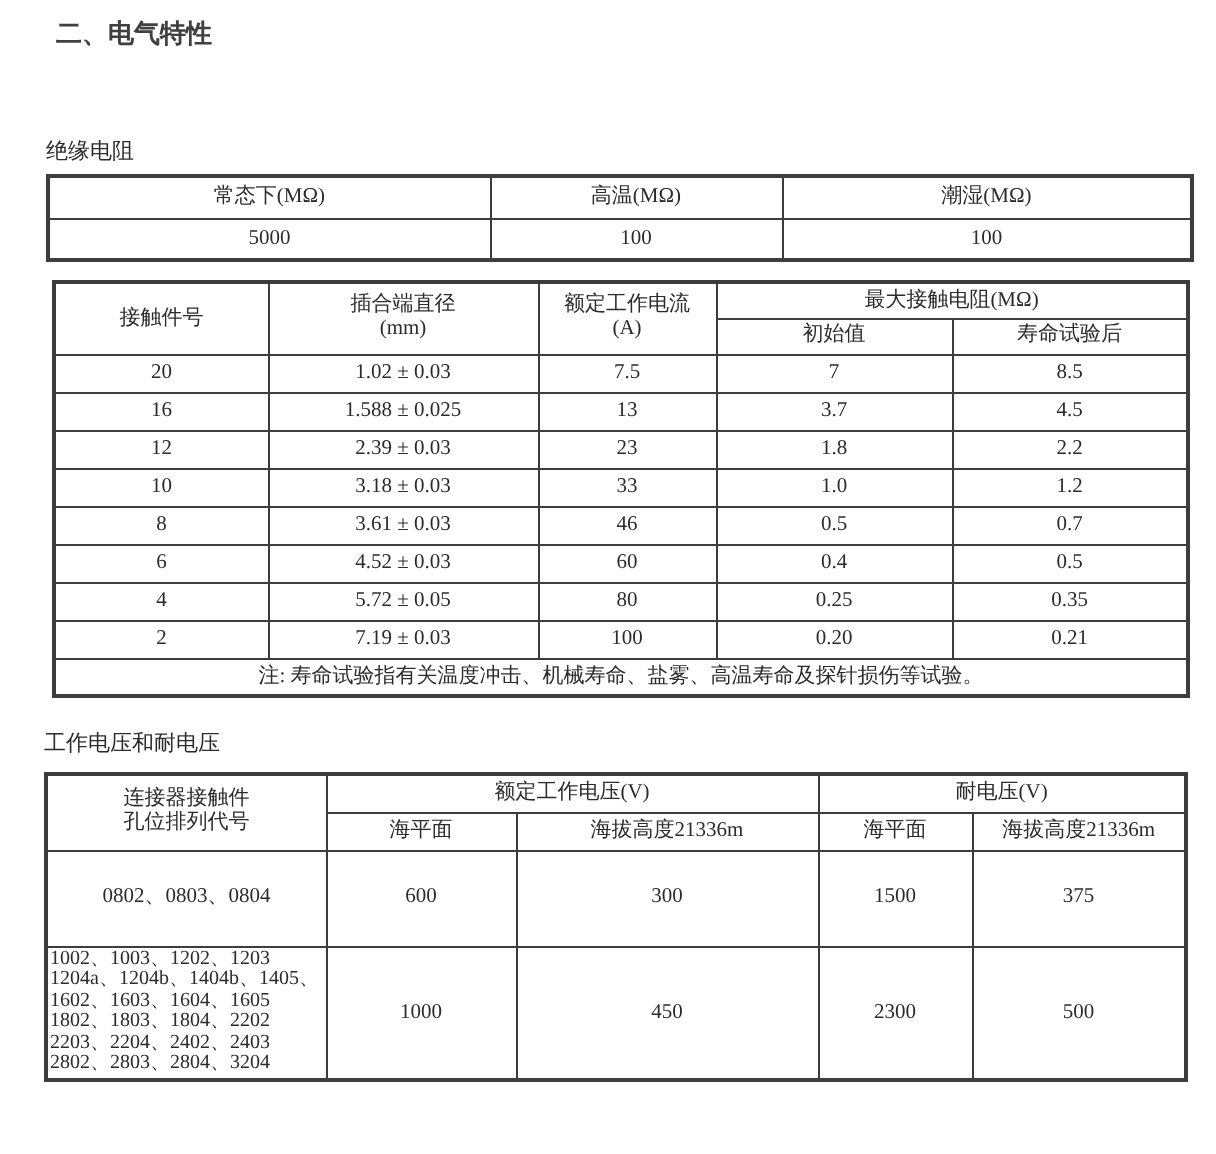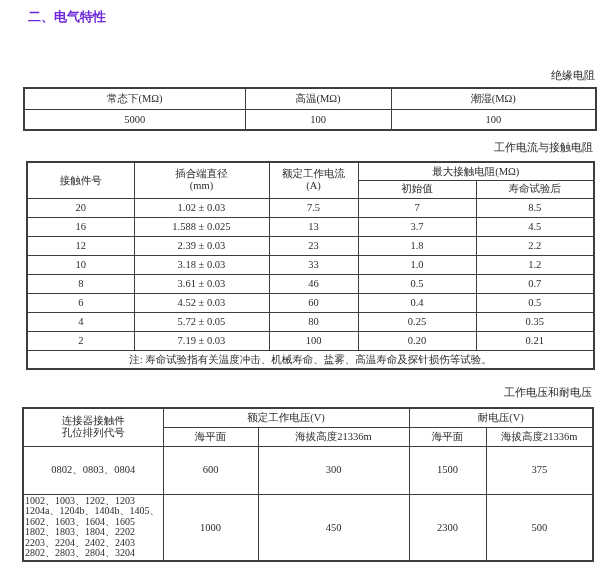--- a/index.html
+++ b/index.html
@@ -8,25 +8,25 @@
     background: #ffffff;
     color: #2b2b2b;
     font-family: "Liberation Serif", "DejaVu Serif", serif;
     overflow: hidden;
   }
   .page-heading {
     margin: 8px 0 0 28px;
     font-family: "Liberation Sans", "DejaVu Sans", sans-serif;
     font-weight: bold;
     font-size: 13px;
-    color: #6d28d9;
+    color: #404040;
   }
   .section { position: relative; }
   .sec-title {
-    text-align: right;
+    text-align: left;
     font-size: 11px;
     color: #2b2b2b;
   }
   table {
     border-collapse: collapse;
     table-layout: fixed;
     border: 2px solid #3d3d3d;
   }
   td, th {
     border: 1px solid #3d3d3d;
@@ -87,21 +87,20 @@
       <tr>
         <td>5000</td>
         <td>100</td>
         <td>100</td>
       </tr>
     </tbody>
   </table>
 </div>
 
 <div class="section t2-wrap">
-  <div class="sec-title">工作电流与接触电阻</div>
   <table id="table2">
     <colgroup>
         <col style="width:107px">
         <col style="width:135px">
         <col style="width:89px">
         <col style="width:118px">
         <col style="width:118px">
       </colgroup>
     <thead>
       <tr>

